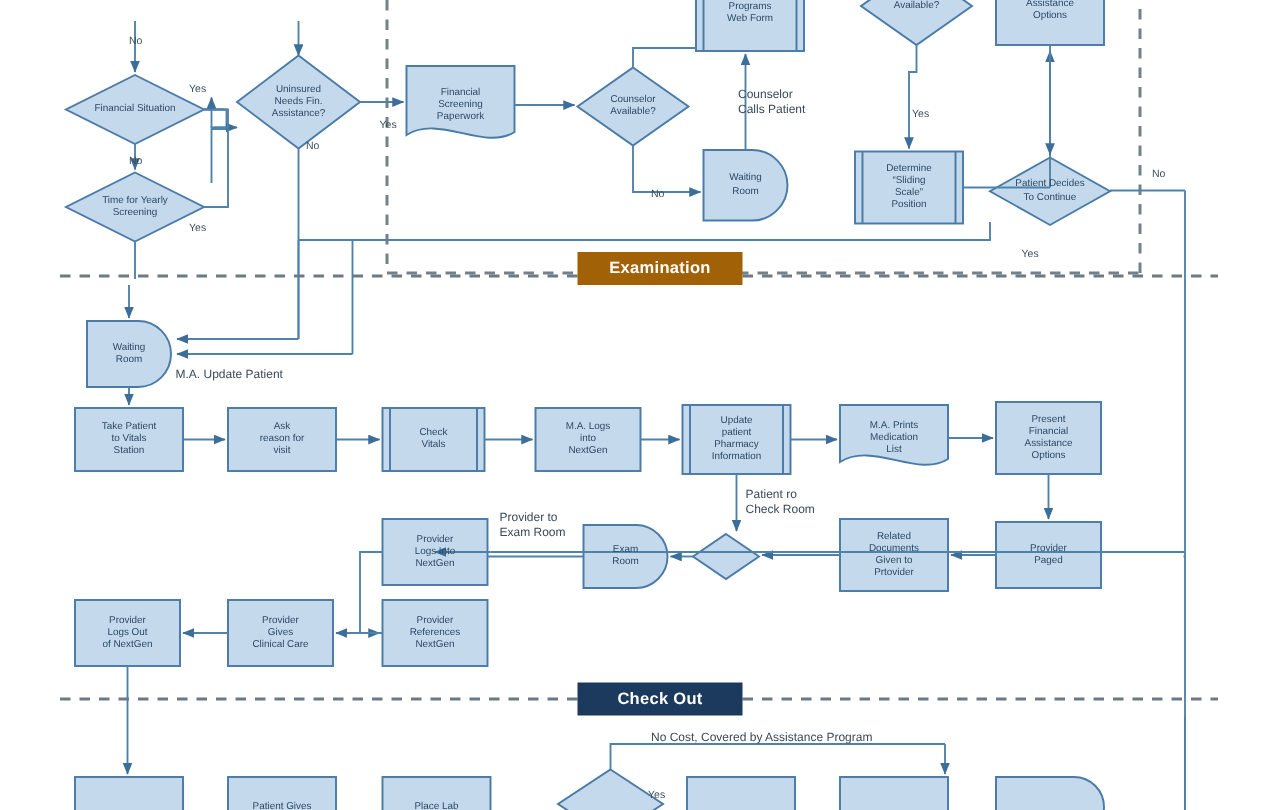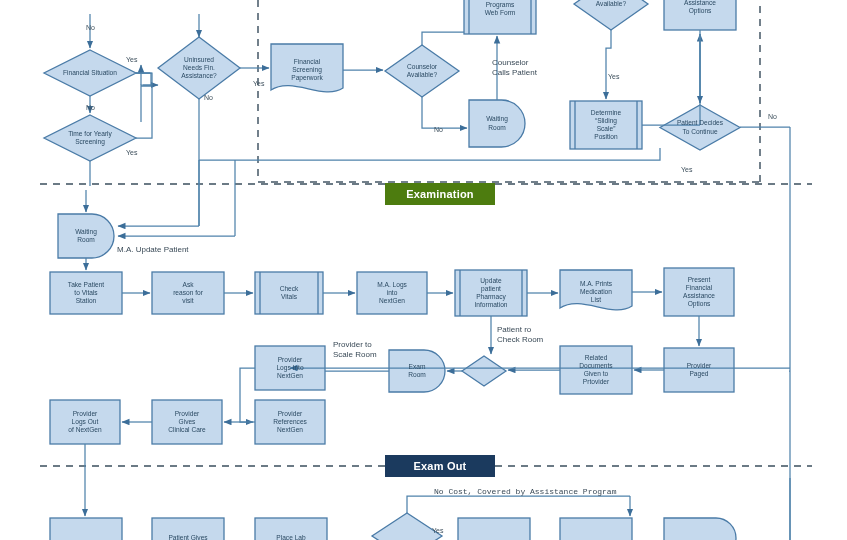--- a/index.html
+++ b/index.html
@@ -314,22 +314,22 @@
       <div class="edgelabel" style="left: 434px; top: 126px;">No</div>
       <div class="edgelabel big" style="left: 492px; top: 58px;">Counselor
 Calls Patient</div>
       <div class="edgelabel" style="left: 608px; top: 73px;">Yes</div>
       <div class="edgelabel" style="left: 768px; top: 113px;">No</div>
       <div class="edgelabel" style="left: 681px; top: 166px;">Yes</div>
       <div class="edgelabel big" style="left: 117px; top: 245px;">M.A. Update Patient</div>
       <div class="edgelabel big" style="left: 497px; top: 325px;">Patient ro
 Check Room</div>
       <div class="edgelabel big" style="left: 333px; top: 340px;">Provider to
-Scale Room</div>
-      <div class="edgelabel big" style="left: 434px; top: 487px; font-family: Liberation Mono, monospace;">No Cost, Covered by Assistance Program</div>
+Exam Room</div>
+      <div class="edgelabel big" style="left: 434px; top: 487px;">No Cost, Covered by Assistance Program</div>
       <div class="edgelabel" style="left: 432px; top: 527px;">Yes</div>
     </div>
   <div id="bands">
-      <div class="band" style="left: 385px; top: 183px; width: 110px; height: 22px; background: #4d7c0f; color: rgb(255, 255, 255);">Examination</div>
-      <div class="band" style="left: 385px; top: 455px; width: 110px; height: 22px; background: rgb(27, 58, 94); color: rgb(255, 255, 255);">Exam Out</div>
+      <div class="band" style="left: 385px; top: 168px; width: 110px; height: 22px; background: #a16207; color: rgb(255, 255, 255);">Examination</div>
+      <div class="band" style="left: 385px; top: 455px; width: 110px; height: 22px; background: rgb(27, 58, 94); color: rgb(255, 255, 255);">Check Out</div>
     </div>
 
 </div>
 
 </body></html>

